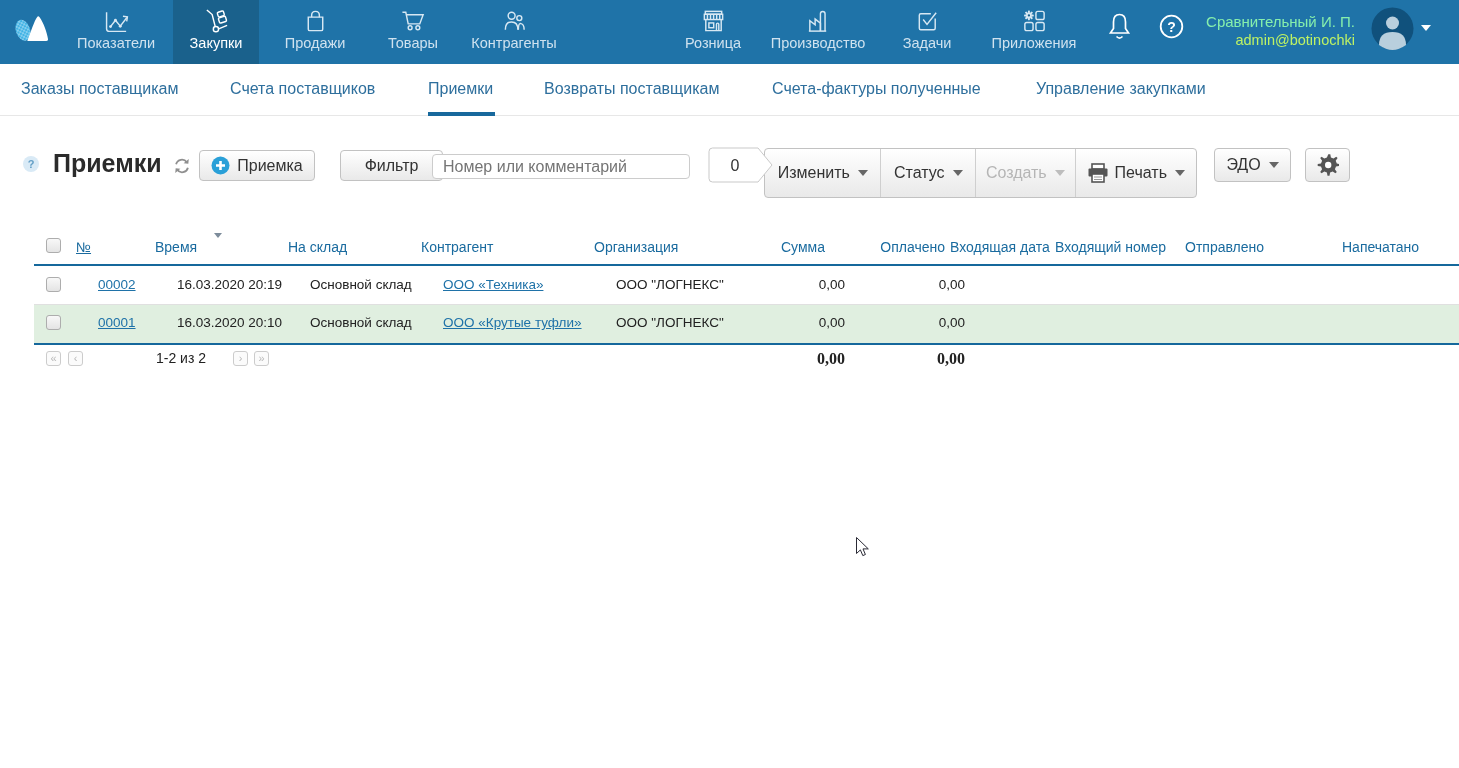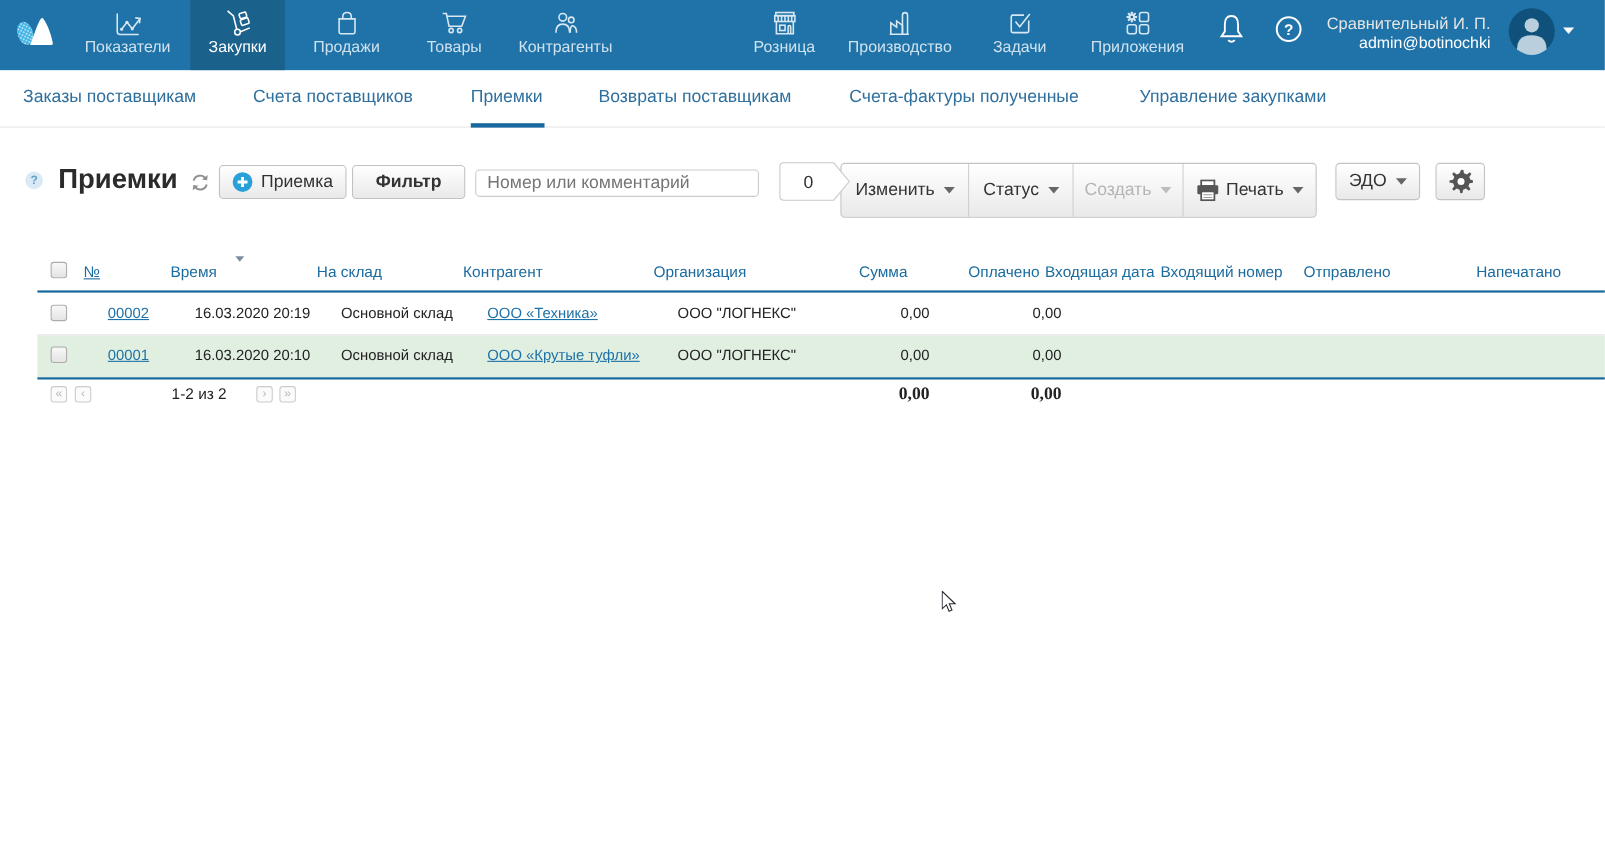--- a/index.html
+++ b/index.html
@@ -155,22 +155,22 @@
     <svg class="abs" style="left:1108px;top:12px;" width="23" height="30" viewBox="0 0 23 30" fill="none" stroke="#ffffff" stroke-width="1.7">
       <path d="M11.5,2.5 Q5.5,2.5 5.5,10 L5.5,16.5 L2.5,21 L20.5,21 L17.5,16.5 L17.5,10 Q17.5,2.5 11.5,2.5 Z"></path>
       <path d="M8.5,24.5 Q11.5,27.5 14.5,24.5"></path>
     </svg>
 
     <svg class="abs" style="left:1159px;top:14px;" width="25" height="25" viewBox="0 0 25 25">
       <circle cx="12.5" cy="12.5" r="10.8" fill="none" stroke="#ffffff" stroke-width="1.8"></circle>
       <text x="12.5" y="17.5" font-size="14" font-weight="bold" fill="#ffffff" text-anchor="middle" font-family="Liberation Sans, sans-serif">?</text>
     </svg>
 
-    <div class="abs" style="right:104px;top:13px;text-align:right;color:#e5e5e5;font-size:15px;white-space:nowrap;">Сравнительный И. П.</div>
-    <div class="abs" style="right:104px;top:32px;text-align:right;color:#ffffff;font-size:14.5px;white-space:nowrap;">admin@botinochki</div>
+    <div class="abs" style="right:104px;top:13px;text-align:right;color:#86efac;font-size:15px;white-space:nowrap;">Сравнительный И. П.</div>
+    <div class="abs" style="right:104px;top:32px;text-align:right;color:#bef264;font-size:14.5px;white-space:nowrap;">admin@botinochki</div>
 
     <svg class="abs" style="left:1371px;top:7px;" width="43" height="43" viewBox="0 0 43 43">
       <circle cx="21.5" cy="21.5" r="21" fill="#10517c"></circle>
       <circle cx="21.5" cy="16" r="6.5" fill="#b9cfdd"></circle>
       <path d="M8,38 Q8,25 21.5,25 Q35,25 35,38 Q28,43 21.5,43 Q15,43 8,38 Z" fill="#b9cfdd"></path>
     </svg>
     <div class="abs" style="left:1421px;top:25px;width:0;height:0;border-left:5px solid transparent;border-right:5px solid transparent;border-top:6px solid #fff;"></div>
   </div>
   <div id="tabs"></div>
   <span class="tab" style="left:21px">Заказы поставщикам</span>
@@ -188,21 +188,21 @@
     <path d="M2.1,6.2 A6,6 0 0 1 12.8,4.2" stroke="#8f8f8f" stroke-width="1.8" fill="none"></path>
     <path d="M13.9,9.8 A6,6 0 0 1 3.2,11.8" stroke="#8f8f8f" stroke-width="1.8" fill="none"></path>
     <path d="M14.8,1.0 L14.3,5.8 L9.6,5.2 Z" fill="#8f8f8f"></path>
     <path d="M1.2,15.0 L1.7,10.2 L6.4,10.8 Z" fill="#8f8f8f"></path>
   </svg>
   <div class="btn" style="left:199px;width:116px;">
     <svg width="19" height="19" viewBox="0 0 19 19" style="margin-right:7px;">
       <circle cx="9.5" cy="9.5" r="9" fill="#2aa0d8"></circle>
       <path d="M9.5,5 L9.5,14 M5,9.5 L14,9.5" stroke="#fff" stroke-width="2.6"></path>
     </svg>Приемка</div>
-  <div class="btn" style="left:320px;width:103px;font-weight:bold;">Фильтр</div>
+  <div class="btn" style="left:340px;width:103px;">Фильтр</div>
   <input class="abs" style="left: 432px; top: 154px; width: 258px; height: 25px; border: 1px solid rgb(204, 204, 204); border-radius: 4px; font-size: 16px; color: rgb(153, 153, 153); padding-left: 10px; font-family: &quot;Liberation Sans&quot;, sans-serif;" placeholder="Номер или комментарий">
 
   <div class="grp">
     <div class="seg" style="width:117px">Изменить<span class="caret"></span></div>
     <div class="seg" style="width:95px">Статус<span class="caret"></span></div>
     <div class="seg" style="width:100px;color:#b5b5b5;">Создать<span class="caret dis"></span></div>
     <div class="seg" style="width:121px">
       <svg width="22" height="20" viewBox="0 0 22 20" style="margin-right:6px;">
         <rect x="5" y="1" width="12" height="5" fill="#fff" stroke="#555" stroke-width="1.6"></rect>
         <rect x="1.5" y="5.5" width="19" height="8" rx="1" fill="#555"></rect>

